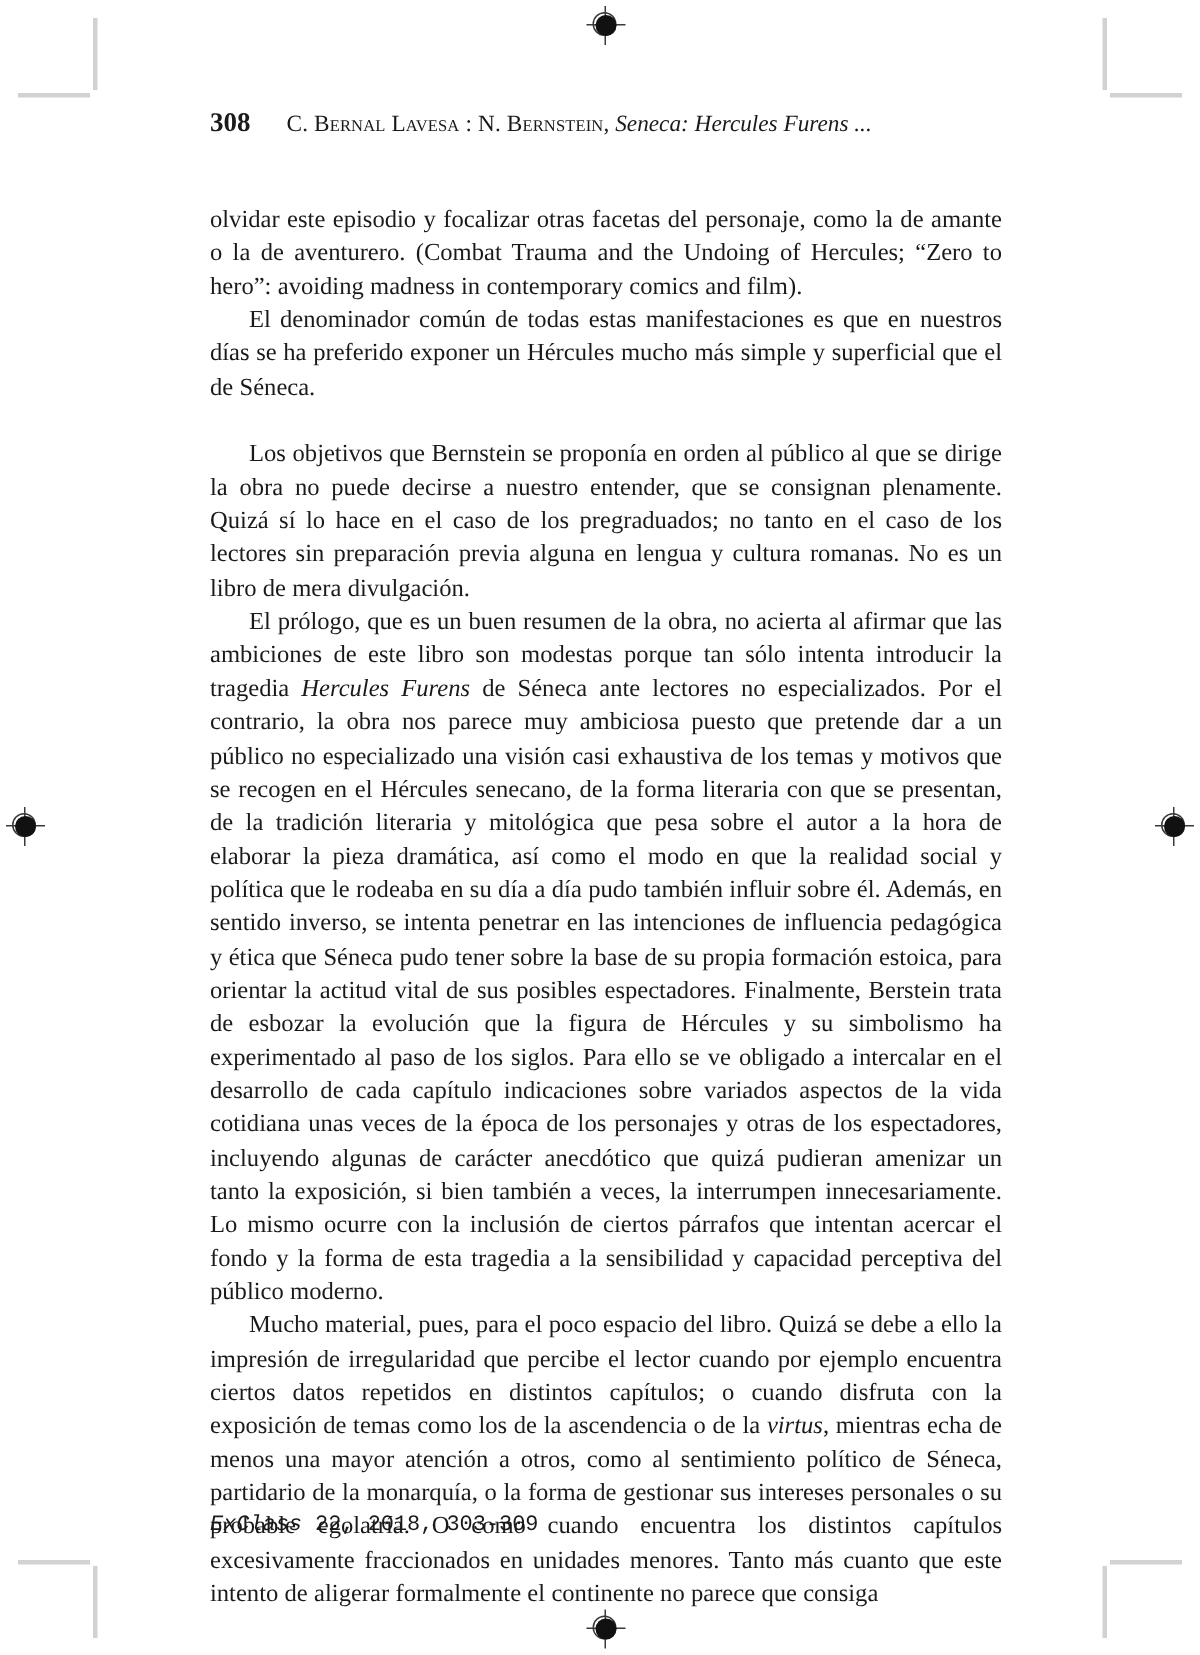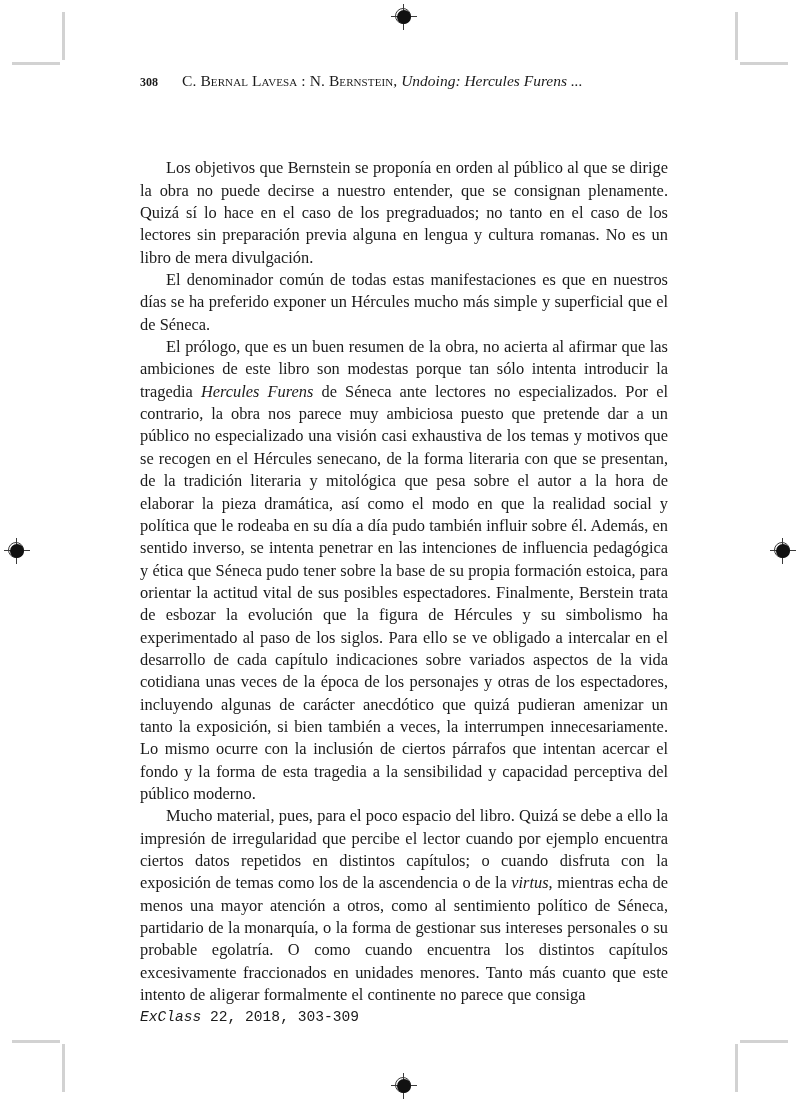--- a/index.html
+++ b/index.html
@@ -68,21 +68,21 @@
     position: absolute;
     left: 140px;
     top: 71px;
     width: 528px;
     font-size: 15.5px;
     line-height: 20px;
     white-space: nowrap;
   }
   #running-head .folio {
     font-weight: bold;
-    font-size: 12px;
+    font-size: 18px;
     margin-right: 24px;
   }
   #running-head .authors {
     font-variant: small-caps;
     letter-spacing: 0.1px;
     text-align: right;
   }
   #running-head .worktitle {
     font-style: italic;
   }
@@ -152,26 +152,27 @@
       <div class="dot"></div>
   </div>
   <div class="regmark" style="left:770px; top:538px;">
     <div class="cross-h"></div>
       <div class="cross-v"></div>
       <div class="ring"></div>
       <div class="dot"></div>
   </div>
 
   <div id="running-head">
-    <span class="folio">308</span><span class="authors">C. Bernal Lavesa : N. Bernstein,</span> <span class="worktitle">Undoing: Hercules Furens ...</span>
+    <span class="folio">308</span><span class="authors">C. Bernal Lavesa : N. Bernstein,</span> <span class="worktitle">Seneca: Hercules Furens ...</span>
   </div>
 
   <div id="text-column">
+      <p class="para no-indent"><span>olvidar este episodio y focalizar otras facetas del personaje, como la de amante o la de aventurero. (Combat Trauma and the Undoing of Hercules; “Zero to hero”: avoiding madness in contemporary comics and film).</span></p>
+      <p class="para"><span>El denominador común de todas estas manifestaciones es que en nuestros días se ha preferido exponer un Hércules mucho más simple y superficial que el de Séneca.</span></p>
       <p class="para gap-before"><span>Los objetivos que Bernstein se proponía en orden al público al que se dirige la obra no puede decirse a nuestro entender, que se consignan plenamente. Quizá sí lo hace en el caso de los pregraduados; no tanto en el caso de los lectores sin preparación previa alguna en lengua y cultura romanas. No es un libro de mera divulgación.</span></p>
-      <p class="para"><span>El denominador común de todas estas manifestaciones es que en nuestros días se ha preferido exponer un Hércules mucho más simple y superficial que el de Séneca.</span></p>
       <p class="para"><span>El prólogo, que es un buen resumen de la obra, no acierta al afirmar que las ambiciones de este libro son modestas porque tan sólo intenta introducir la tragedia </span><i>Hercules Furens</i><span> de Séneca ante lectores no especializados. Por el contrario, la obra nos parece muy ambiciosa puesto que pretende dar a un público no especializado una visión casi exhaustiva de los temas y motivos que se recogen en el Hércules senecano, de la forma literaria con que se presentan, de la tradición literaria y mitológica que pesa sobre el autor a la hora de elaborar la pieza dramática, así como el modo en que la realidad social y política que le rodeaba en su día a día pudo también influir sobre él. Además, en sentido inverso, se intenta penetrar en las intenciones de influencia pedagógica y ética que Séneca pudo tener sobre la base de su propia formación estoica, para orientar la actitud vital de sus posibles espectadores. Finalmente, Berstein trata de esbozar la evolución que la figura de Hércules y su simbolismo ha experimentado al paso de los siglos. Para ello se ve obligado a intercalar en el desarrollo de cada capítulo indicaciones sobre variados aspectos de la vida cotidiana unas veces de la época de los personajes y otras de los espectadores, incluyendo algunas de carácter anecdótico que quizá pudieran amenizar un tanto la exposición, si bien también a veces, la interrumpen innecesariamente. Lo mismo ocurre con la inclusión de ciertos párrafos que intentan acercar el fondo y la forma de esta tragedia a la sensibilidad y capacidad perceptiva del público moderno.</span></p>
       <p class="para"><span>Mucho material, pues, para el poco espacio del libro. Quizá se debe a ello la impresión de irregularidad que percibe el lector cuando por ejemplo encuentra ciertos datos repetidos en distintos capítulos; o cuando disfruta con la exposición de temas como los de la ascendencia o de la </span><i>virtus</i><span>, mientras echa de menos una mayor atención a otros, como al sentimiento político de Séneca, partidario de la monarquía, o la forma de gestionar sus intereses personales o su probable egolatría. O como cuando encuentra los distintos capítulos excesivamente fraccionados en unidades menores. Tanto más cuanto que este intento de aligerar formalmente el continente no parece que consiga</span></p>
     </div>
 
   <div id="footer">
     <span class="journal">ExClass</span><span class="citation"> 22, 2018, 303-309</span>
   </div>
 
 </div>
 

